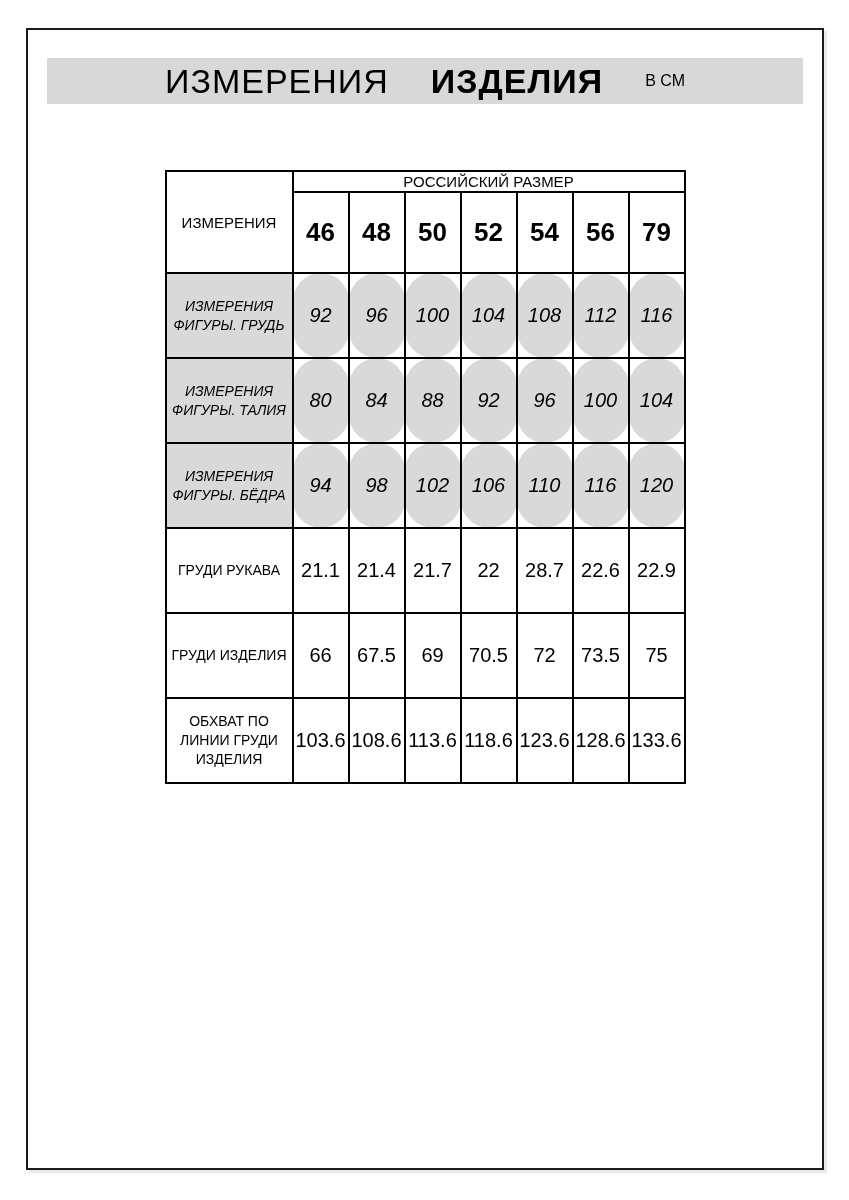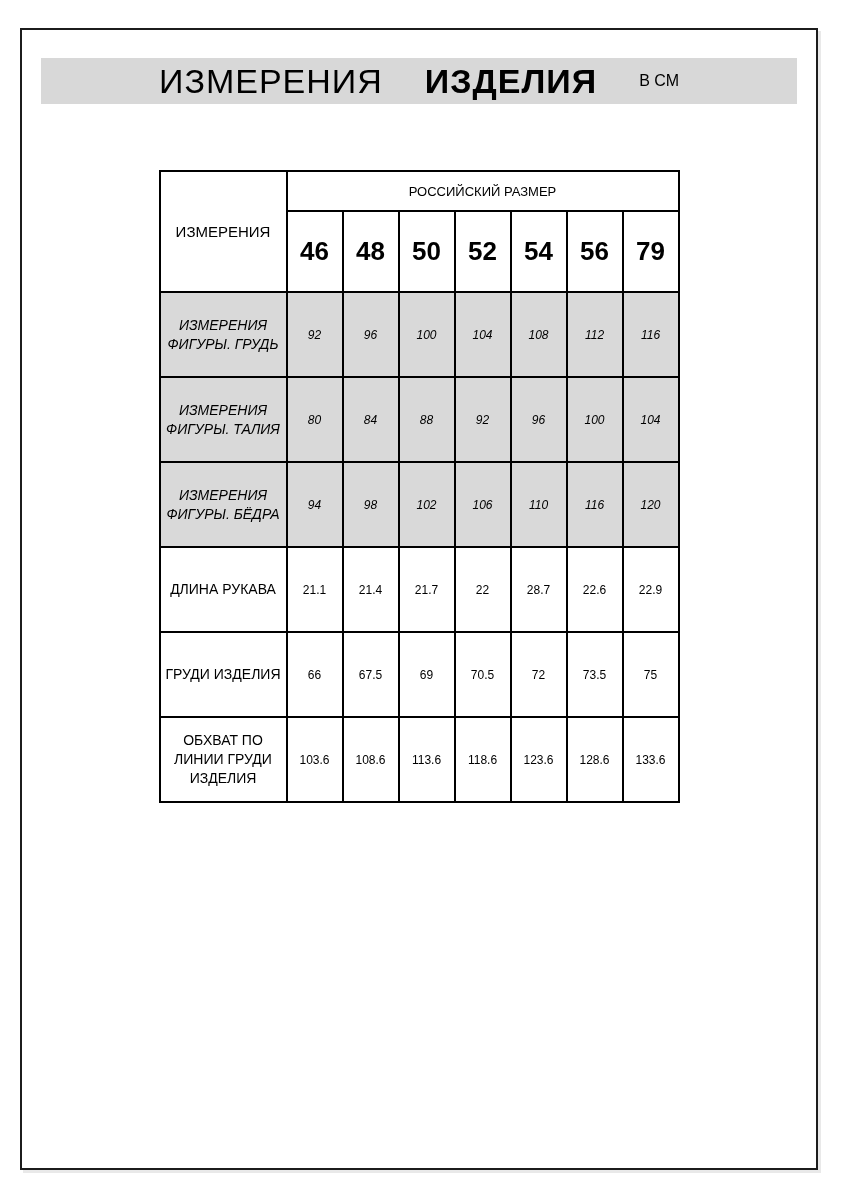--- a/index.html
+++ b/index.html
@@ -3,21 +3,21 @@
 <meta charset="utf-8">
 <style>
   * { margin: 0; padding: 0; box-sizing: border-box; }
   html, body { background: #ffffff; }
   body {
     width: 849px; height: 1200px; position: relative;
     font-family: "Liberation Sans", sans-serif;
     color: var(--text, #000000);
   }
   .sheet {
-    position: absolute; left: 20px; top: 28px;
+    position: absolute; left: 26px; top: 28px;
     width: 798px; height: 1142px;
     border: 2px solid #1c1c1c; background: #ffffff;
     box-shadow: 3px 3px 0 #e9e9e9;
   }
   .title-bar {
     margin: 28px 19px 0 19px; height: 46px;
     background: var(--title-bar-bg, #d8d8d8);
     display: flex; align-items: center; justify-content: center; gap: 42px;
   }
   .title-main   { font-size: 34px; letter-spacing: 1px; white-space: nowrap; }
@@ -31,24 +31,24 @@
   table.size-table {
     border-collapse: collapse; table-layout: fixed;
     margin: 66px auto 0;
   }
   .size-table th, .size-table td {
     border: 2px solid var(--border, #000000);
     text-align: center; vertical-align: middle;
     font-weight: normal; background: #ffffff;
   }
   .corner { width: 127px; font-size: 15px; }
-  .group-cell { height: 40px; font-size: 13px; margin-top: 45px; }
+  .group-cell { height: 21px; font-size: 15px; margin-top: 45px; }
   tr.sizes-row th { width: 56px; height: 81px; font-size: 26px; font-weight: bold; }
   tbody tr { height: 85px; }
-  tbody td { font-size: 12px; }
+  tbody td { font-size: 20px; border-radius: 30px; }
   .row-label { font-size: 14px; line-height: 1.35; white-space: pre-line; padding: 0 4px; }
   tr.shaded th, tr.shaded td {
     background: var(--shaded-cell-bg, #d9d9d9);
     font-style: italic;
   }
   .note { text-align: center; font-weight: bold; font-size: 15.5px; margin-top: 22px; }
 </style>
 </head>
 <body>
 
@@ -106,21 +106,21 @@
 ФИГУРЫ. БЁДРА</th>
           <td>94</td>
           <td>98</td>
           <td>102</td>
           <td>106</td>
           <td>110</td>
           <td>116</td>
           <td>120</td>
         </tr>
         <tr>
-          <th class="row-label">ДЛИНА РУКАВА</th>
+          <th class="row-label">ГРУДИ РУКАВА</th>
           <td>21.1</td>
           <td>21.4</td>
           <td>21.7</td>
           <td>22</td>
           <td>28.7</td>
           <td>22.6</td>
           <td>22.9</td>
         </tr>
         <tr>
           <th class="row-label">ГРУДИ ИЗДЕЛИЯ</th>

